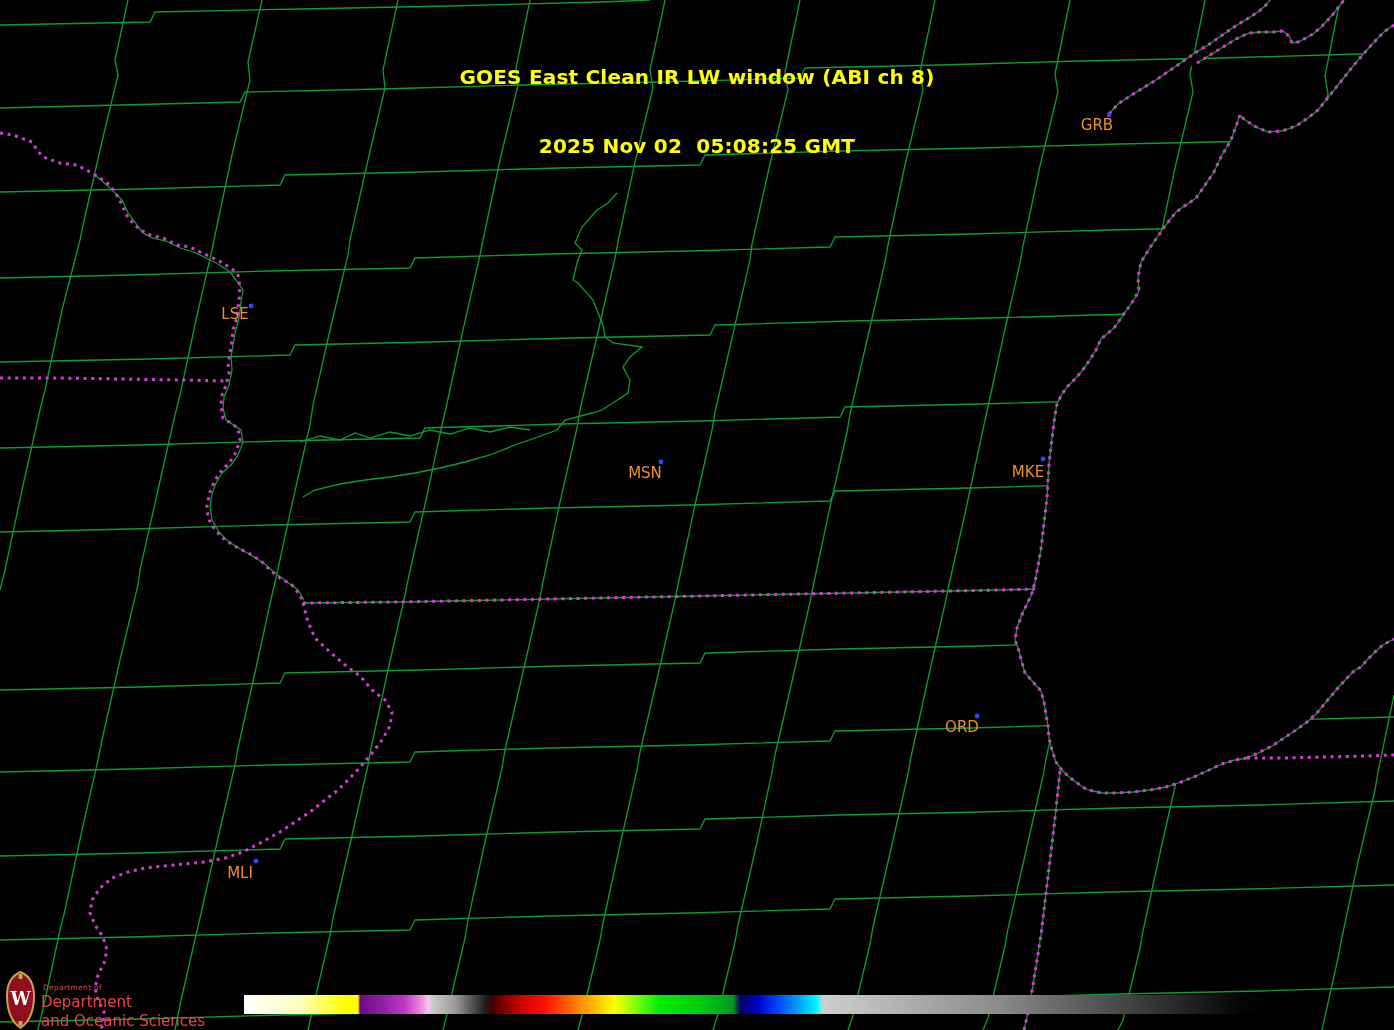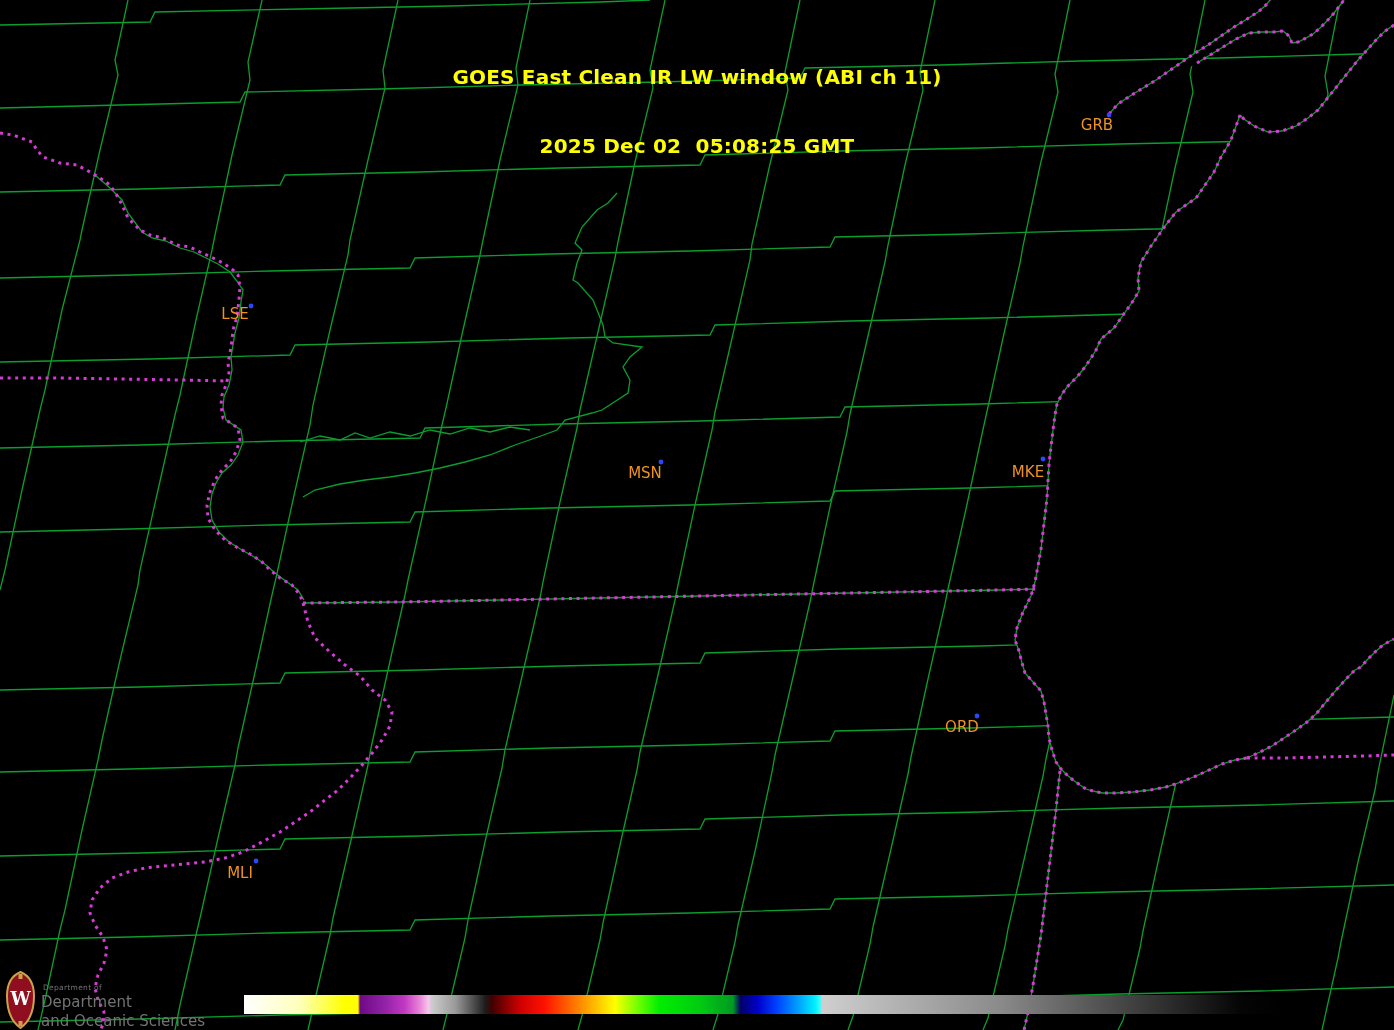--- a/index.html
+++ b/index.html
@@ -76,33 +76,33 @@
       <text x="645" y="478" fill="#ef931d" text-anchor="middle" font-size="15" font-family="DejaVu Sans, Liberation Sans, sans-serif">MSN</text>
       <circle cx="1043" cy="459" r="2.4" fill="#2b48ff"></circle>
       <text x="1028" y="477" fill="#ef931d" text-anchor="middle" font-size="15" font-family="DejaVu Sans, Liberation Sans, sans-serif">MKE</text>
       <circle cx="977" cy="716" r="2.4" fill="#2b48ff"></circle>
       <text x="962" y="732" fill="#ef931d" text-anchor="middle" font-size="15" font-family="DejaVu Sans, Liberation Sans, sans-serif">ORD</text>
       <circle cx="256" cy="861" r="2.4" fill="#2b48ff"></circle>
       <text x="240" y="878" fill="#ef931d" text-anchor="middle" font-size="15" font-family="DejaVu Sans, Liberation Sans, sans-serif">MLI</text>
     </svg>
 
   <div class="titleblock" style="color: rgb(255, 255, 0);">
-    <div>GOES East Clean IR LW window (ABI ch 11)</div>
-    <div>2025 Dec 02  05:08:25 GMT</div>
+    <div>GOES East Clean IR LW window (ABI ch 8)</div>
+    <div>2025 Nov 02  05:08:25 GMT</div>
   </div>
 
   <div class="colorbar" id="colorbar" style="left: 244px; top: 995px; width: 1036px; height: 19px; background: linear-gradient(to right, rgb(255, 255, 255) 0%, rgb(255, 255, 187) 5.4%, rgb(255, 255, 0) 9.7%, rgb(255, 255, 0) 11%, rgb(110, 10, 133) 11.2%, rgb(146, 34, 168) 13.6%, rgb(194, 56, 194) 15.5%, rgb(234, 134, 216) 17%, rgb(247, 198, 238) 17.8%, rgb(204, 204, 204) 18.1%, rgb(154, 154, 154) 20.4%, rgb(28, 28, 28) 23.3%, rgb(64, 0, 0) 23.9%, rgb(204, 0, 0) 26.6%, rgb(255, 17, 0) 29%, rgb(255, 136, 0) 32.4%, rgb(255, 255, 0) 35.8%, rgb(102, 255, 0) 38.2%, rgb(0, 238, 0) 40.1%, rgb(0, 204, 17) 44%, rgb(0, 153, 34) 47.2%, rgb(0, 0, 102) 47.9%, rgb(0, 0, 204) 49.6%, rgb(0, 68, 255) 51.5%, rgb(0, 170, 255) 53.7%, rgb(0, 238, 255) 55.1%, rgb(51, 255, 255) 55.6%, rgb(207, 207, 207) 55.8%, rgb(138, 138, 138) 73%, rgb(5, 5, 5) 96.1%, rgb(0, 0, 0) 100%);"></div>
 
   <div class="logo">
     <svg width="31" height="58" viewBox="0 0 31 58">
       <path id="crest-body" d="M15.5,1 C24,4.5 29,13 29,25 C29,41 24,51 15.5,57 C7,51 2,41 2,25 C2,13 7,4.5 15.5,1 Z" fill="#8f0e1f" stroke="#c9a24a" stroke-width="2"></path>
       <rect x="13.5" y="3" width="4" height="5" fill="#c9a24a"></rect>
       <rect x="13.5" y="50" width="4" height="5" fill="#c9a24a"></rect>
       <text id="crest-letter" x="15.5" y="34" text-anchor="middle" font-family="DejaVu Serif, Liberation Serif, serif" font-size="18" font-weight="bold" fill="#ffffff">W</text>
     </svg>
-    <div class="logo-text" style="color: #737373;">
+    <div class="logo-text" style="color: #ef4444;">
       <div class="logo-dept">Department of</div>
       <div class="logo-l1">Department</div>
       <div class="logo-l2">and Oceanic Sciences</div>
     </div>
   </div>
 
 </div>
 
 </body></html>

